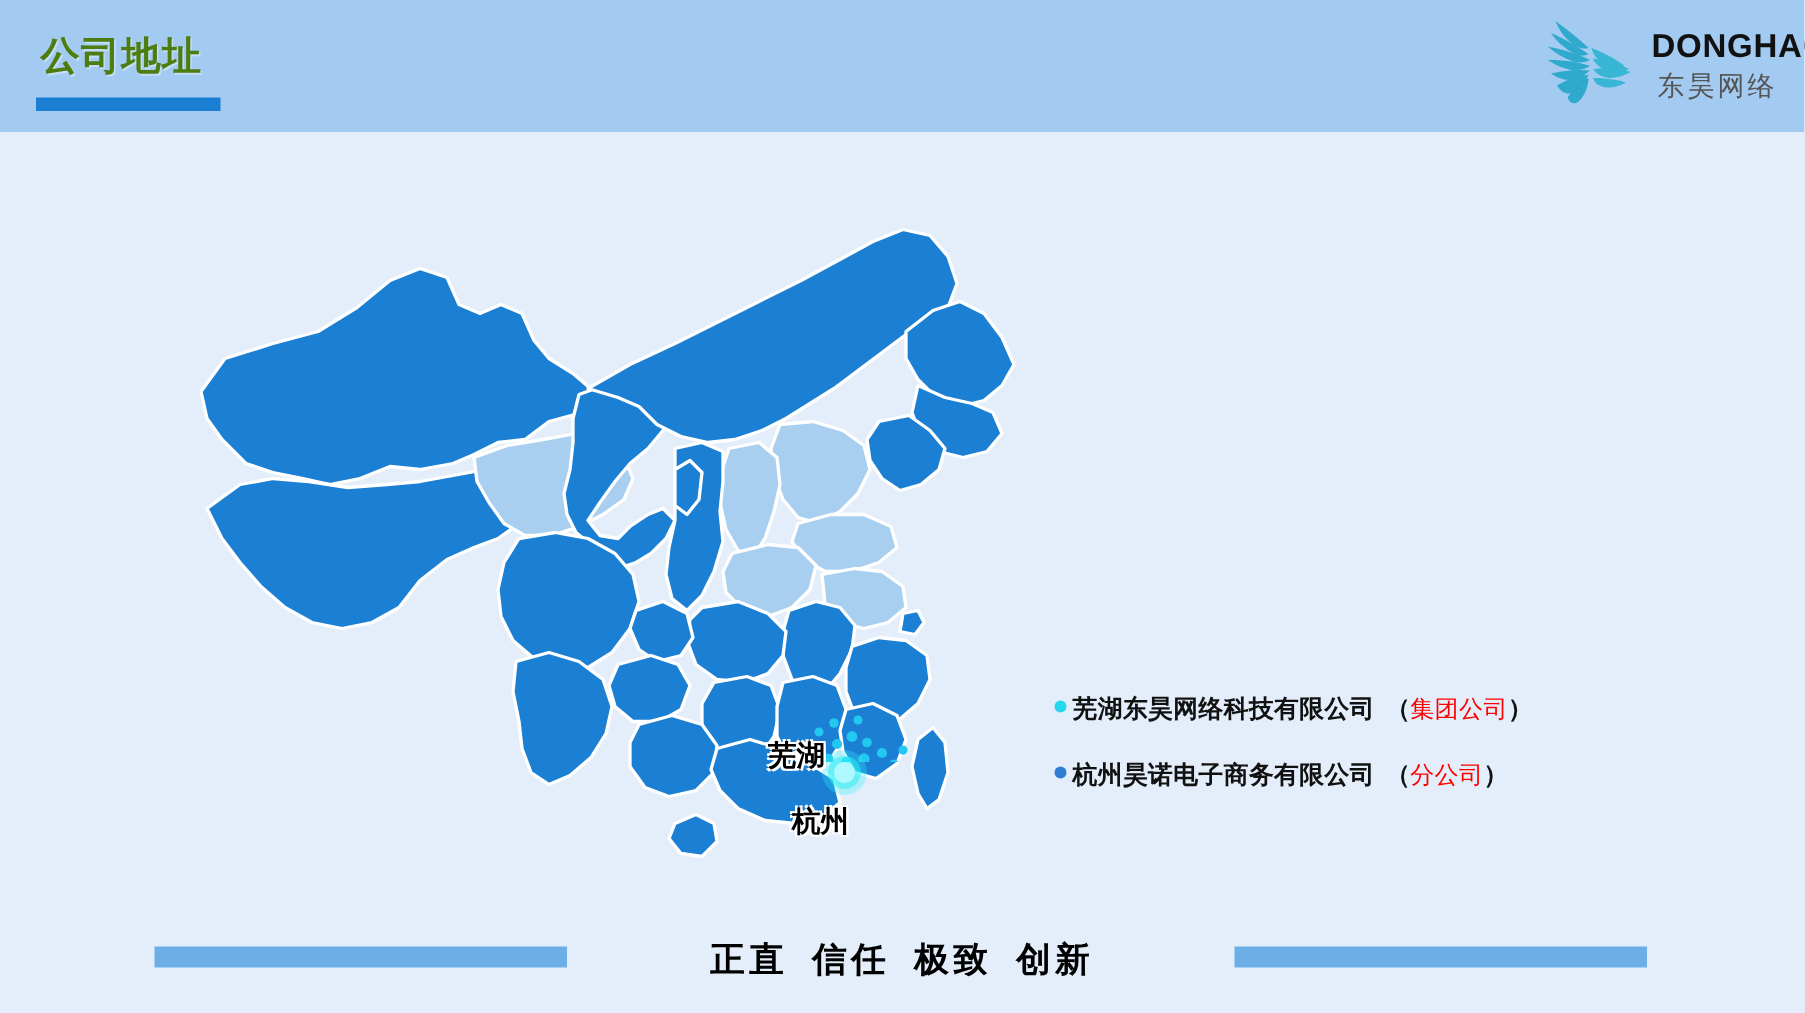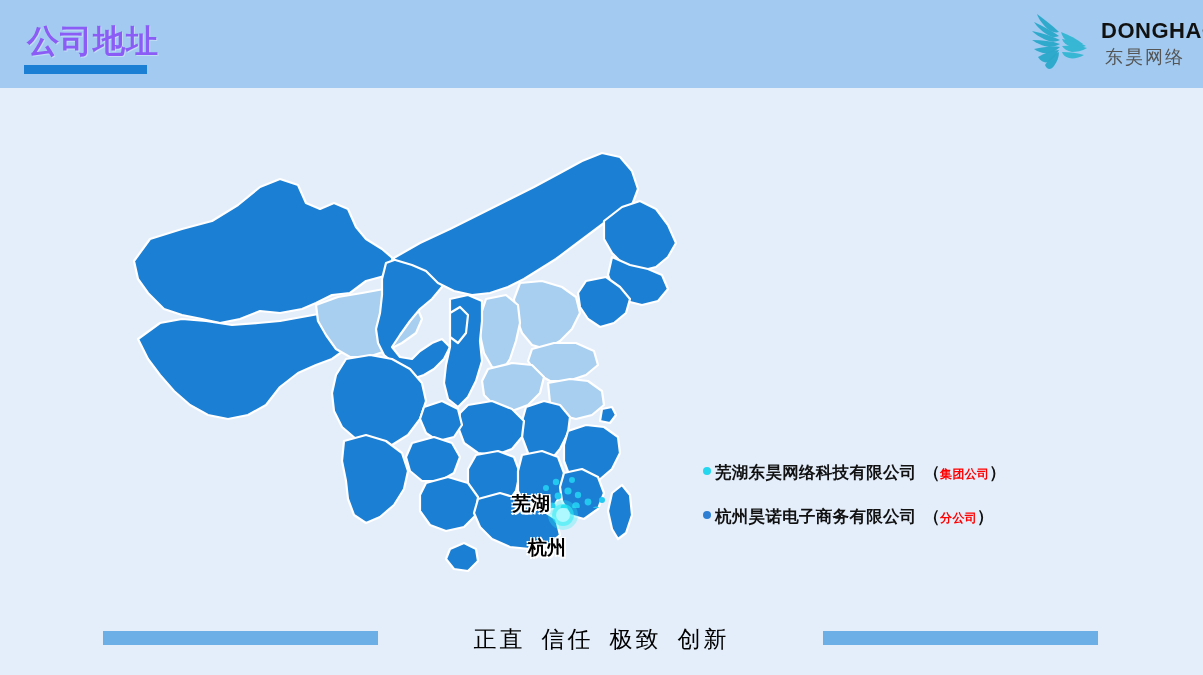--- a/index.html
+++ b/index.html
@@ -20,23 +20,23 @@
     position: absolute;
     left: 0; top: 0;
     width: 1203px;
     height: 88px;
     background: #a3cbf1;
   }
   .page-title {
     position: absolute;
     left: 27px;
     top: 20px;
-    font-size: 32px;
-    font-weight: bold;
-    color: #8b5cf6;
+    font-size: 26px;
+    font-weight: bold;
+    color: #4d7c0f;
     letter-spacing: 1px;
     text-shadow: 1px 1px 0 rgba(255,255,255,0.35);
     white-space: nowrap;
   }
   .title-underline {
     position: absolute;
     left: 24px;
     top: 65px;
     width: 123px;
     height: 9px;
@@ -141,22 +141,22 @@
   .legend-bullet.cyan  { background: #25d6ef; }
   .legend-bullet.blue  { background: #2e7fd4; }
   .legend-bullet.black { background: #000000; }
   .legend-main {
     font-size: 16.5px;
     font-weight: bold;
     color: #111111;
     letter-spacing: 0.3px;
   }
   .legend-tag {
-    font-size: 12px;
-    font-weight: bold;
+    font-size: 16px;
+    font-weight: normal;
     color: #ff0000;
     letter-spacing: 0.3px;
   }
   .legend-paren {
     font-size: 16.5px;
     font-weight: bold;
     color: #111111;
   }
   .legend-gap { display:inline-block; width:7px; }
 
@@ -169,21 +169,21 @@
   }
   .footer-bar.left  { left: 103px;  width: 275px; }
   .footer-bar.right { left: 823px;  width: 275px; }
   .footer-slogan {
     position: absolute;
     left: 0;
     top: 624px;
     width: 1203px;
     text-align: center;
     font-size: 23px;
-    font-weight: normal;
+    font-weight: bold;
     color: #000000;
     letter-spacing: 3px;
   }
   .footer-slogan span { margin: 0 8px; }
 </style>
 </head>
 <body>
 
 <div class="header-band"></div>
 <div class="page-title">公司地址</div>

